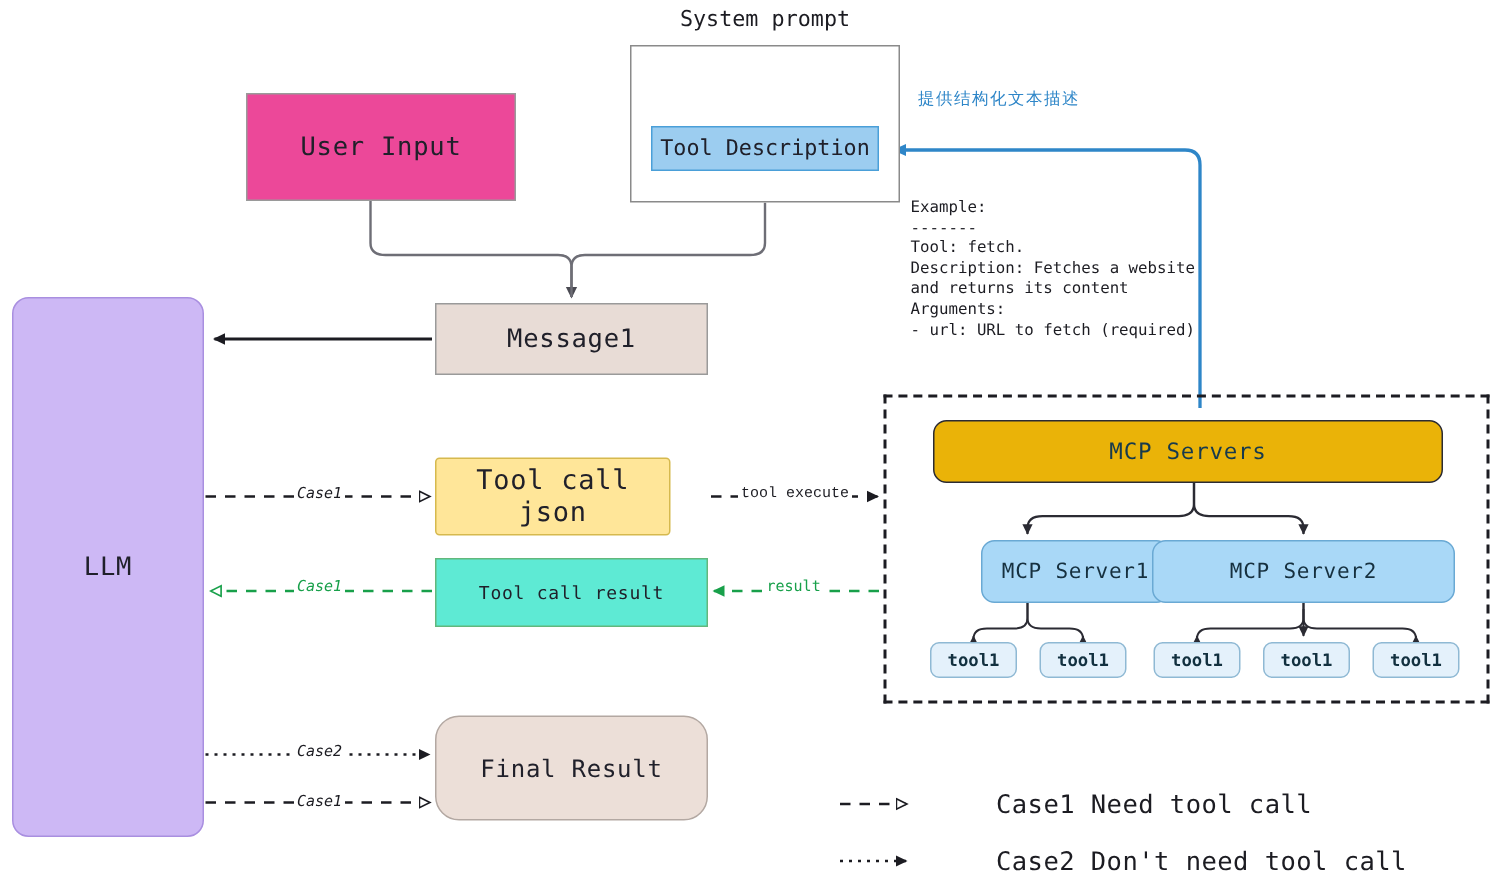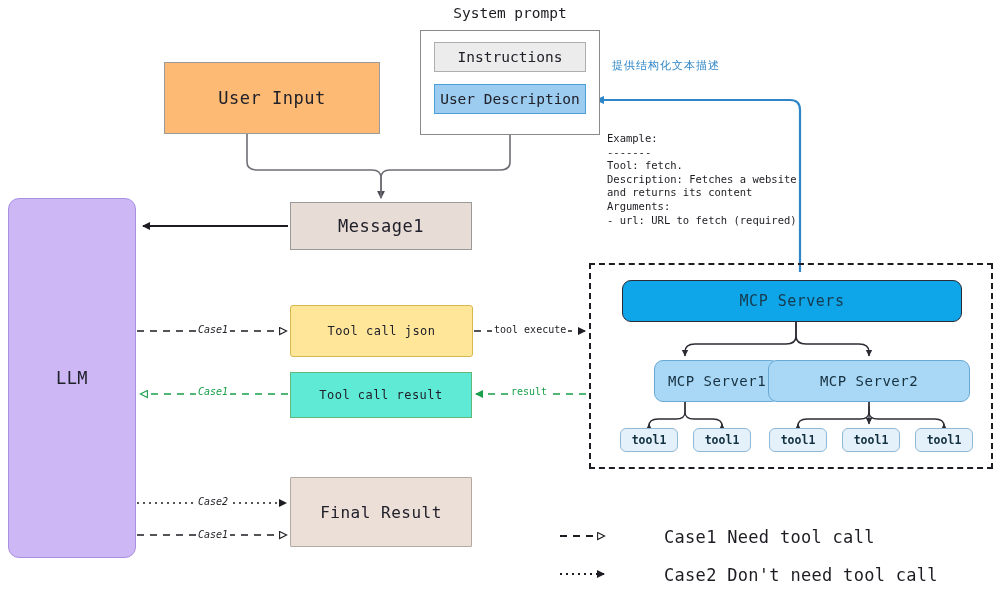--- a/index.html
+++ b/index.html
@@ -28,46 +28,46 @@
     align-items: center;
     justify-content: center;
     text-align: center;
     color: #20202a;
     font-family: "DejaVu Sans Mono", monospace;
     z-index: 2;
   }
 
   
   .n-userinput {
-    left: 164px; top: 62px; width: 216px; height: 72px;
-    background: #fdba74; border: 1.5px solid #9a9a9a;
+    left: 164px; top: 62px; width: 180px; height: 72px;
+    background: #ec4899; border: 1.5px solid #9a9a9a;
     font-size: 17px; letter-spacing: 0.5px; text-align: right;
   }
   .n-message1 {
     left: 290px; top: 202px; width: 182px; height: 48px;
     background: #e8dcd6; border: 1.5px solid #9a9a9a;
     font-size: 17px; letter-spacing: 0.5px;
   }
   .n-finalresult {
     left: 290px; top: 477px; width: 182px; height: 70px;
     background: #ecdfd8; border: 1.5px solid #b3a8a2;
-    border-radius: 1px;
+    border-radius: 16px;
     font-size: 16px; letter-spacing: 0.5px;
   }
   .n-llm {
     left: 8px; top: 198px; width: 128px; height: 360px;
     background: #cdb8f5; border: 1.5px solid #a98fe0;
     border-radius: 11px;
     font-size: 17px; letter-spacing: 0.5px;
   }
   .n-toolcalljson {
-    left: 290px; top: 305px; width: 183px; height: 52px;
+    left: 290px; top: 305px; width: 157px; height: 52px;
     background: #ffe699; border: 1.5px solid #d6b94e;
     border-radius: 3px;
-    font-size: 12px; letter-spacing: 0.5px;
+    font-size: 18px; letter-spacing: 0.5px;
   }
   .n-toolcallresult {
     left: 290px; top: 372px; width: 182px; height: 46px;
     background: #5eead4; border: 1.5px solid #62b87c;
     font-size: 12px; letter-spacing: 0.5px;
   }
 
   
   .n-sysprompt-box {
     left: 420px; top: 30px; width: 180px; height: 105px;
@@ -91,21 +91,21 @@
 
   
   .n-mcp-container {
     left: 589px; top: 263px; width: 404px; height: 206px;
     border: 2px dashed #1c1c22;
     background: transparent;
     display: block;
   }
   .n-mcpservers {
     left: 622px; top: 280px; width: 340px; height: 42px;
-    background: #0ea5e9; border: 1.5px solid #2b2b33;
+    background: #eab308; border: 1.5px solid #2b2b33;
     border-radius: 9px;
     font-size: 15px; color: #173a4d; letter-spacing: 0.5px;
   }
   .n-mcpserver1 {
     left: 622px; top: 360px; width: 126px; height: 42px;
     background: #a9d8f7; border: 1.5px solid #6aa9d4;
     border-radius: 9px;
     font-size: 14px; color: #16303f; letter-spacing: 0.5px; margin-left: 32px;
   }
   .n-mcpserver2 {
@@ -171,21 +171,21 @@
     padding: 0 2px;
     z-index: 3;
     white-space: nowrap;
   }
   .el-black { color: #1c1c22; }
   .el-green { color: #18a04a; }
   .el-case1-json  { left: 196px; top: 324px; }
   .el-case1-res   { left: 196px; top: 386px; }
   .el-case2-final { left: 196px; top: 496px; }
   .el-case1-final { left: 196px; top: 529px; }
-  .el-toolexec    { left: 492px; top: 324px; font-style: normal; }
+  .el-toolexec    { left: 492px; top: 324px; font-style: normal; font-family: Liberation Mono, monospace; }
   .el-result      { left: 509px; top: 386px; font-style: normal; }
 </style>
 </head>
 <body>
 
 <div id="canvas">
 
   <svg id="wires" viewBox="0 0 1000 595" xmlns="http://www.w3.org/2000/svg">
     <defs>
       <marker id="ah-black" markerWidth="9" markerHeight="9" refX="7" refY="4.5" orient="auto" markerUnits="userSpaceOnUse">
@@ -241,22 +241,21 @@
     <path d="M869,402 L869,412 Q869,419 878,419 L935,419 Q944,419 944,426 L944,424" fill="none" stroke="#2b2b33" stroke-width="1.3" marker-end="url(#ah-dark)"></path>
 
     <path d="M560,536 L604,536" fill="none" stroke="#1c1c22" stroke-width="1.8" stroke-dasharray="7,6" marker-end="url(#ah-black-open)"></path>
     <path d="M560,574 L604,574" fill="none" stroke="#1c1c22" stroke-width="1.8" stroke-dasharray="2,4" marker-end="url(#ah-black)"></path>
   </svg>
 
   <div class="node n-userinput">User Input</div>
 
   <div class="node n-sysprompt-title">System prompt</div>
   <div class="node n-sysprompt-box"></div>
-  <div class="node n-instructions">Instructions</div>
-  <div class="node n-tooldesc">User Description</div>
+  <div class="node n-tooldesc">Tool Description</div>
 
   <div class="cn-annotation">提供结构化文本描述</div>
 
   <div class="example-block">Example:
 -------
 Tool: fetch.
 Description: Fetches a website
 and returns its content
 Arguments:
 - url: URL to fetch (required)</div>

